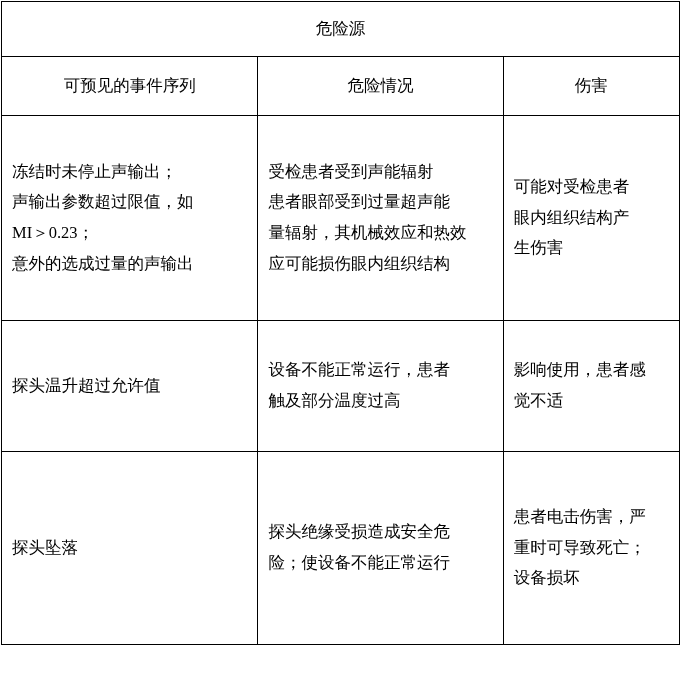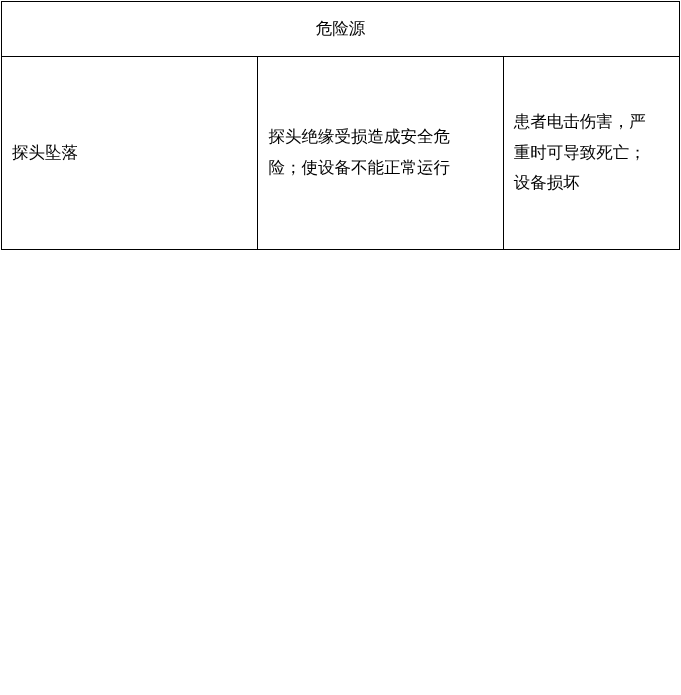--- a/index.html
+++ b/index.html
@@ -66,20 +66,45 @@
   <table class="hazard-table">
     <colgroup>
       <col class="col-a">
       <col class="col-b">
       <col class="col-c">
     </colgroup>
     <tbody>
       <tr>
         <td class="title-cell" colspan="3">危险源</td>
       </tr>
+      <tr>
+        <td class="header-cell">可预见的事件序列</td>
+        <td class="header-cell">危险情况</td>
+        <td class="header-cell">伤害</td>
+      </tr>
+      <tr class="row-1">
+        <td class="body-cell" style="white-space: pre-line;">冻结时未停止声输出；
+声输出参数超过限值，如
+MI＞0.23；
+意外的选成过量的声输出</td>
+        <td class="body-cell" style="white-space: pre-line;">受检患者受到声能辐射
+患者眼部受到过量超声能
+量辐射，其机械效应和热效
+应可能损伤眼内组织结构</td>
+        <td class="body-cell" style="white-space: pre-line;">可能对受检患者
+眼内组织结构产
+生伤害</td>
+      </tr>
+      <tr class="row-2">
+        <td class="body-cell" style="white-space: pre-line;">探头温升超过允许值</td>
+        <td class="body-cell" style="white-space: pre-line;">设备不能正常运行，患者
+触及部分温度过高</td>
+        <td class="body-cell" style="white-space: pre-line;">影响使用，患者感
+觉不适</td>
+      </tr>
       <tr class="row-3">
         <td class="body-cell" style="white-space: pre-line;">探头坠落</td>
         <td class="body-cell" style="white-space: pre-line;">探头绝缘受损造成安全危
 险；使设备不能正常运行</td>
         <td class="body-cell" style="white-space: pre-line;">患者电击伤害，严
 重时可导致死亡；
 设备损坏</td>
       </tr>
     </tbody>
   </table>

